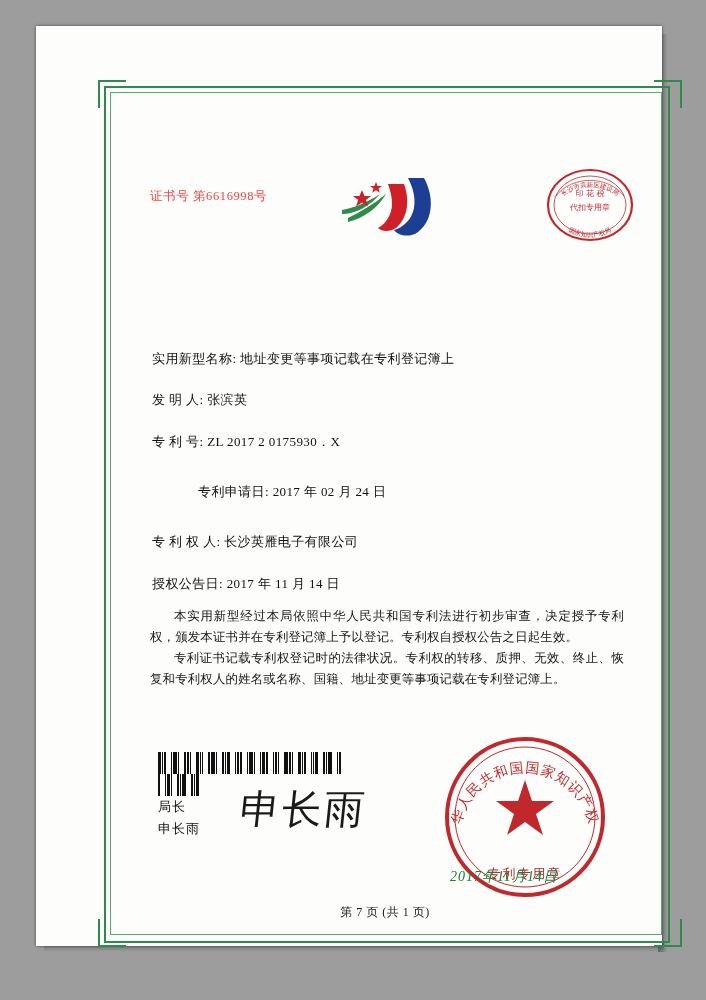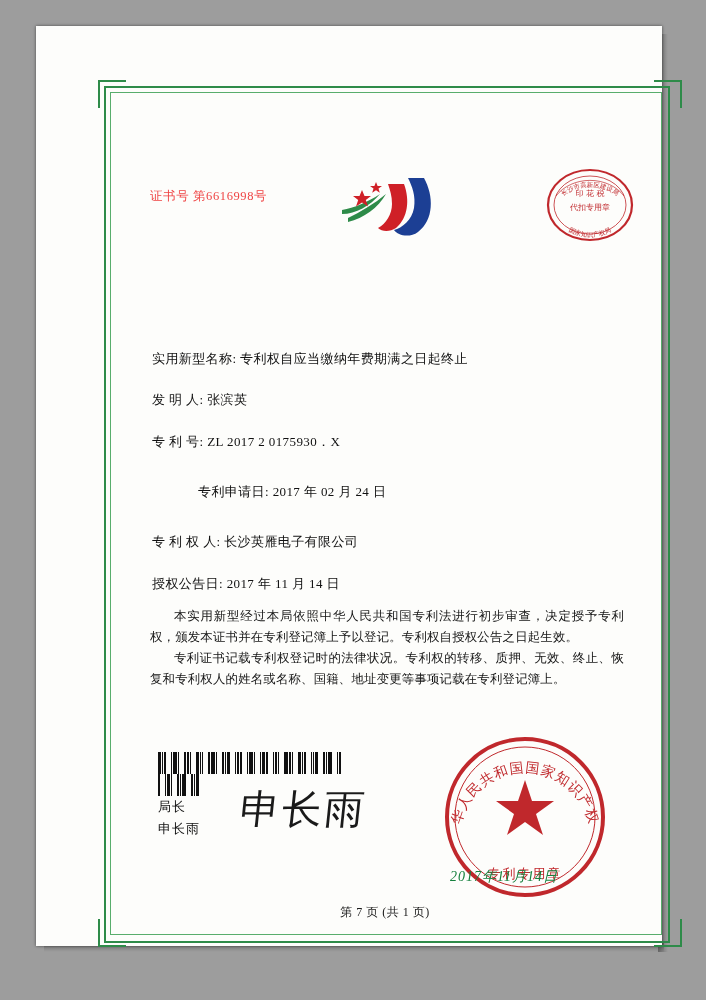--- a/index.html
+++ b/index.html
@@ -276,21 +276,21 @@
           <text font-size="6.4" fill="#c0282c" font-family="DejaVu Serif, serif">
             <textPath href="#arcBot" startOffset="50%" text-anchor="middle">国家知识产权局</textPath>
           </text>
           <path id="arcBot" d="M12 52 A36 28 0 0 0 80 52" fill="none" stroke="none"></path>
         </svg>
       </div>
 
 
       <div class="field f1">
         <span class="lbl">实用新型名称:</span>
-        <span class="val">专利权自应当缴纳年费期满之日起终止</span>
+        <span class="val">地址变更等事项记载在专利登记簿上</span>
       </div>
       <div class="field f2">
         <span class="lbl">发 明 人:</span>
         <span class="val">张滨英</span>
       </div>
       <div class="field f3">
         <span class="lbl">专 利 号:</span>
         <span class="val">ZL 2017 2 0175930．X</span>
       </div>
       <div class="field f4">

